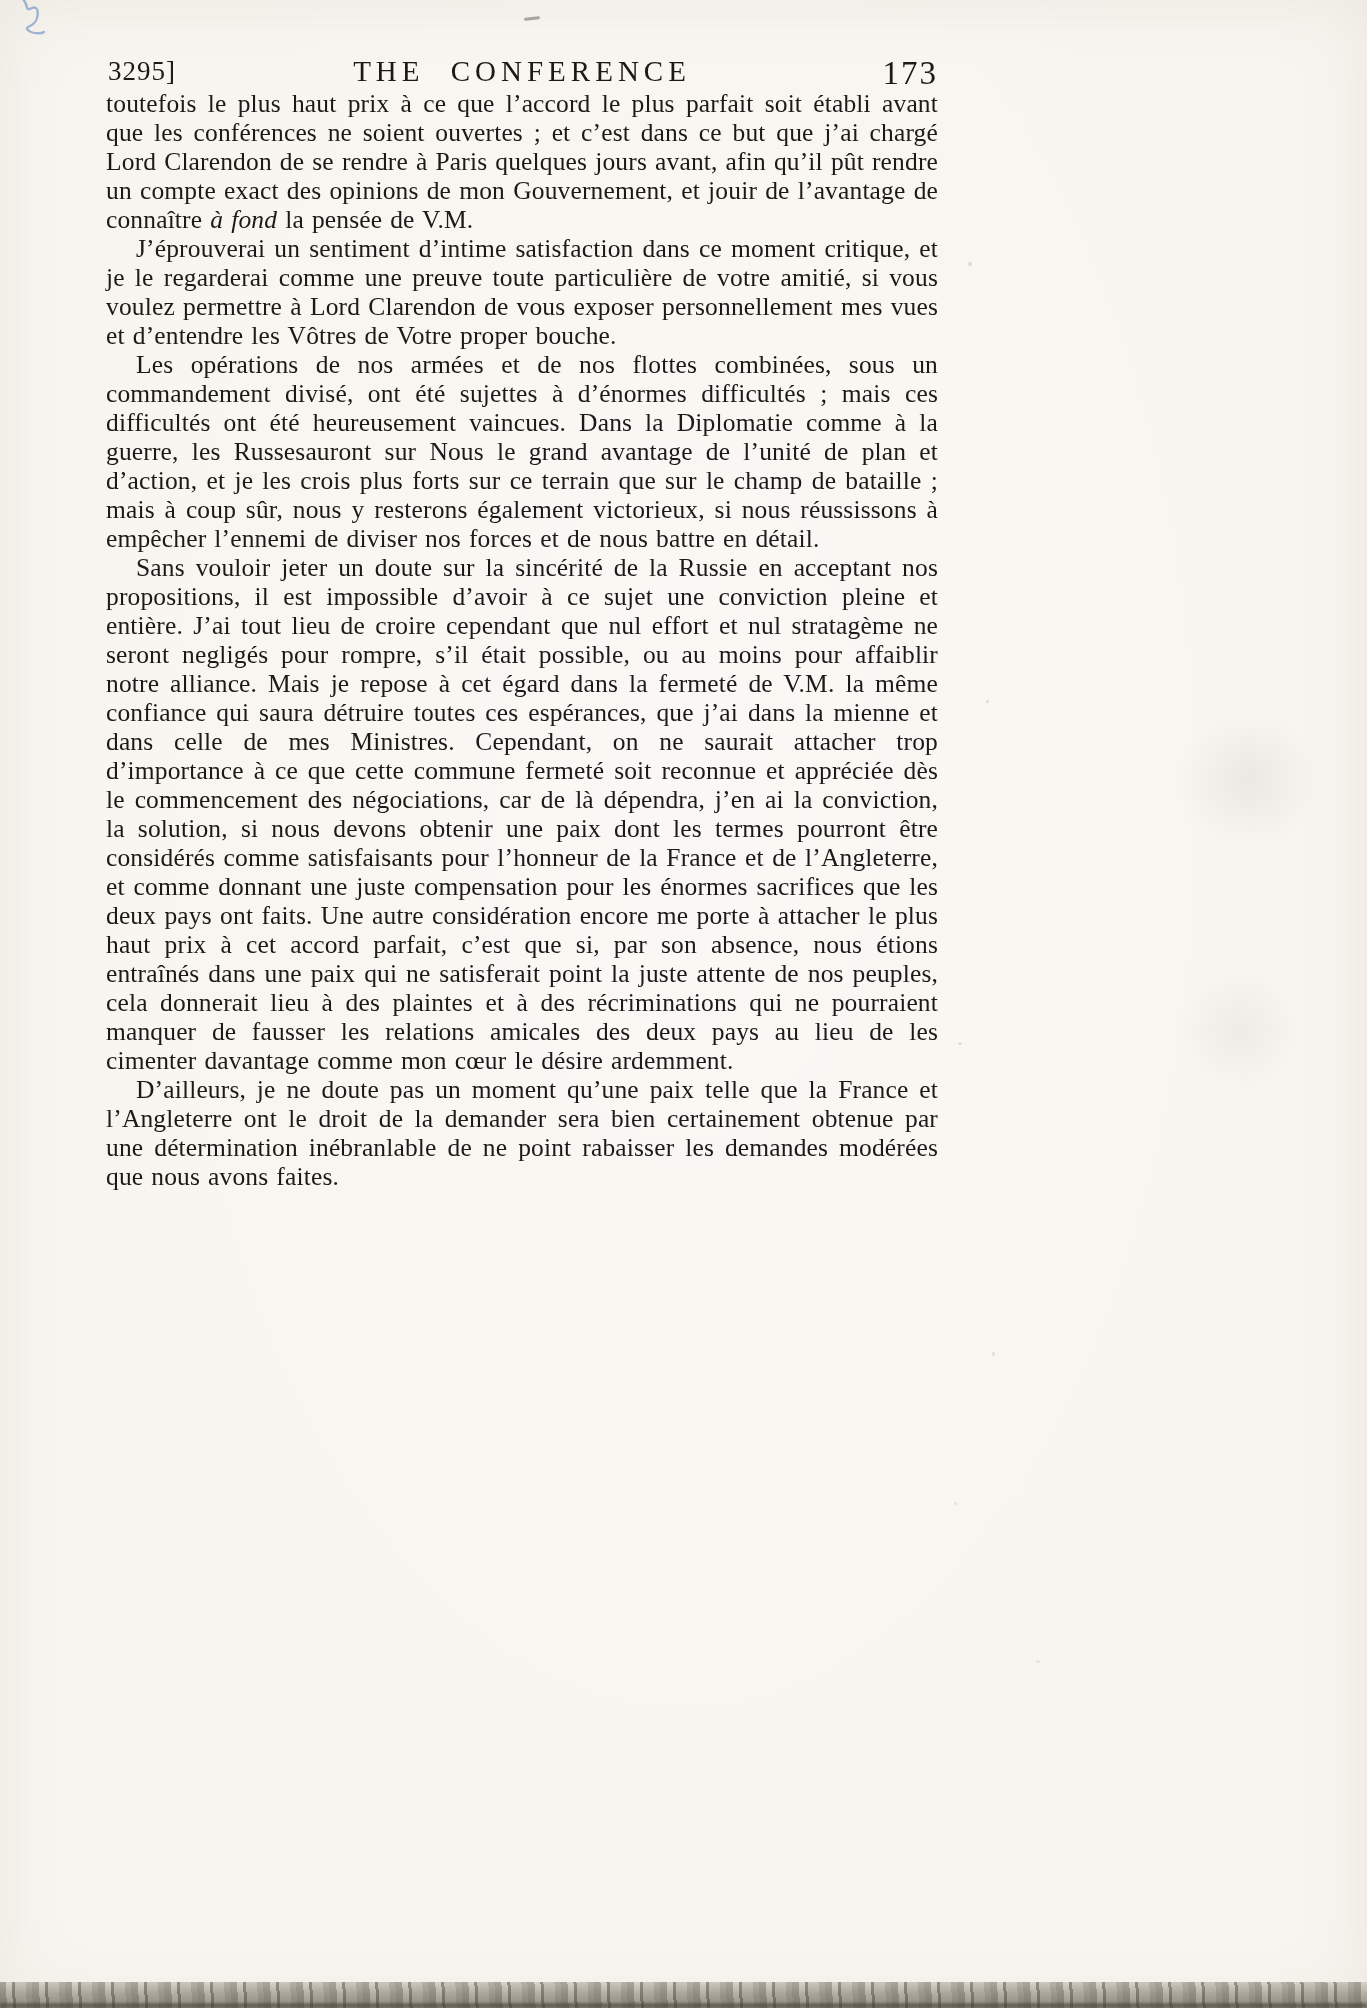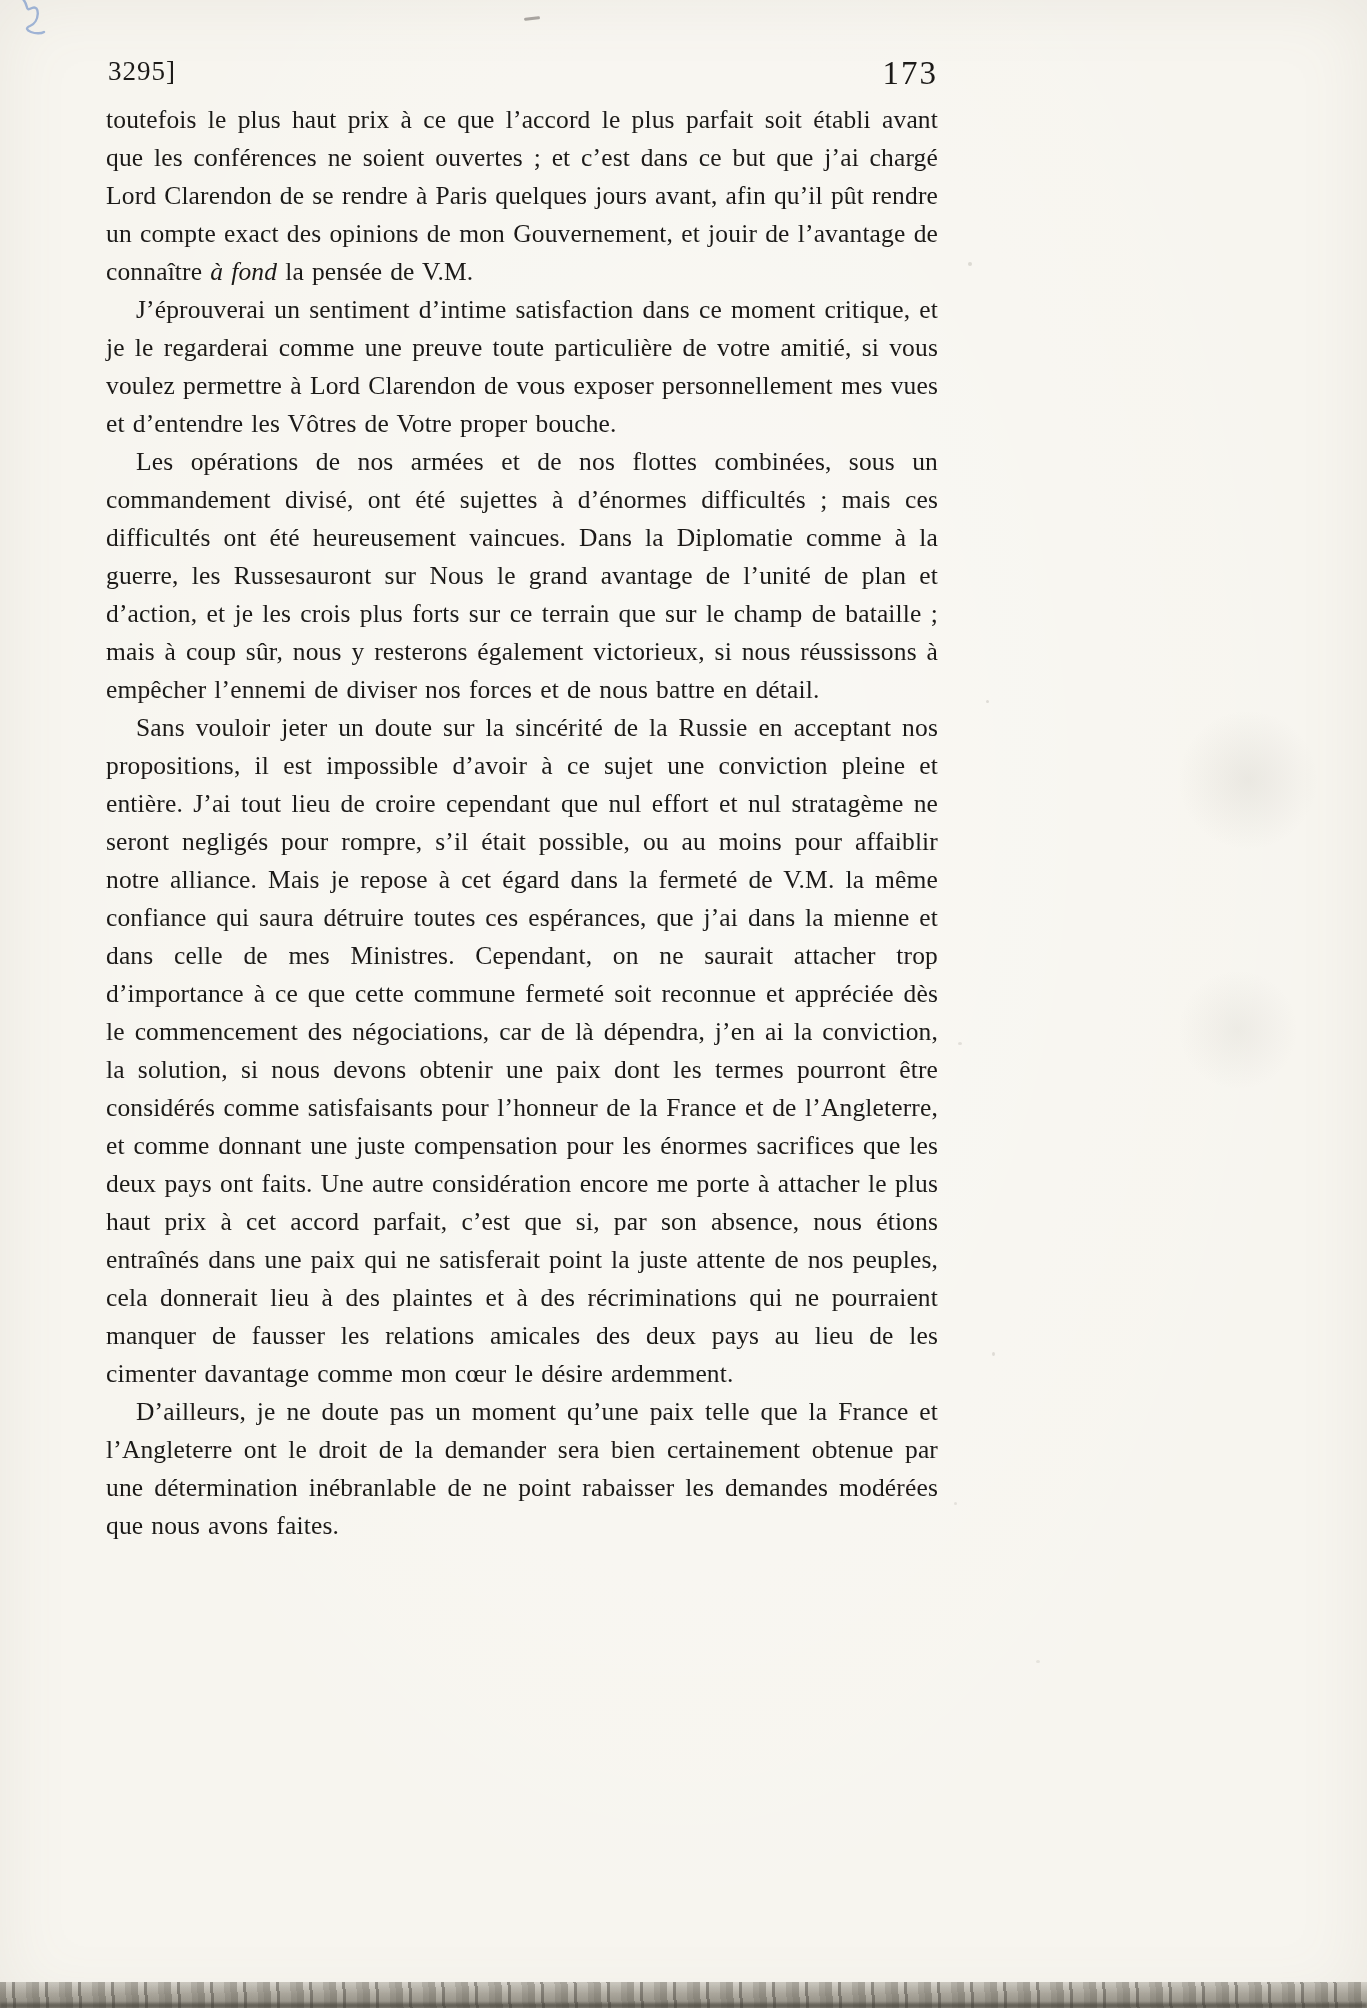--- a/index.html
+++ b/index.html
@@ -41,24 +41,24 @@
   }
   .h-right {
     position: absolute; right: 0; top: 2px;
     font-size: 33px; letter-spacing: 2px; margin-left: 18px;
   }
 
   
   .body-text {
     position: absolute;
     left: 106px;
-    top: 101px;
+    top: 89px;
     width: 832px;
     font-size: 25.5px;
-    line-height: 38px;
+    line-height: 29px;
     text-align: justify;
     word-spacing: 1.5px;
     letter-spacing: 0.15px;
   }
   .body-text p { margin: 0; }
   .body-text p.indent { text-indent: 30px; }
   .body-text em { font-style: italic; }
 
   
   .pen-mark {
@@ -112,20 +112,21 @@
 <div class="page">
 
   <svg class="pen-mark" width="40" height="44" viewBox="0 0 40 44">
     <path d="M6 2 C 14 10, 8 16, 16 12 S 24 26, 14 30 S 22 40, 28 36" fill="none" stroke="#5b82c4" stroke-width="2.4" stroke-linecap="round"></path>
   </svg>
 
   <div class="top-dash"></div>
 
   <div class="header">
     <span class="h-left">3295]</span>
+    <span class="h-center">THE CONFERENCE</span>
     <span class="h-right">173</span>
   </div>
 
   <div class="body-text" lang="fr">
     <p><span>toutefois le plus haut prix à ce que l’accord le plus parfait soit établi avant que les conférences ne soient ouvertes ; et c’est dans ce but que j’ai chargé Lord Clarendon de se rendre à Paris quelques jours avant, afin qu’il pût rendre un compte exact des opinions de mon Gouvernement, et jouir de l’avantage de connaître </span><em>à fond</em><span> la pensée de V.M.</span></p>
     <p class="indent"><span>J’éprouverai un sentiment d’intime satisfaction dans ce moment critique, et je le regarderai comme une preuve toute particulière de votre amitié, si vous voulez permettre à Lord Clarendon de vous exposer personnellement mes vues et d’entendre les Vôtres de Votre proper bouche.</span></p>
     <p class="indent"><span>Les opérations de nos armées et de nos flottes combinées, sous un commandement divisé, ont été sujettes à d’énormes difficultés ; mais ces difficultés ont été heureusement vaincues. Dans la Diplomatie comme à la guerre, les Russesauront sur Nous le grand avantage de l’unité de plan et d’action, et je les crois plus forts sur ce terrain que sur le champ de bataille ; mais à coup sûr, nous y resterons également victorieux, si nous réussissons à empêcher l’ennemi de diviser nos forces et de nous battre en détail.</span></p>
     <p class="indent"><span>Sans vouloir jeter un doute sur la sincérité de la Russie en acceptant nos propositions, il est impossible d’avoir à ce sujet une conviction pleine et entière.  J’ai tout lieu de croire cependant que nul effort et nul stratagème ne seront negligés pour rompre, s’il était possible, ou au moins pour affaiblir notre alliance.  Mais je repose à cet égard dans la fermeté de V.M. la même confiance qui saura détruire toutes ces espérances, que j’ai dans la mienne et dans celle de mes Ministres.  Cependant, on ne saurait attacher trop d’importance à ce que cette commune fermeté soit reconnue et appréciée dès le commencement des négociations, car de là dépendra, j’en ai la conviction, la solution, si nous devons obtenir une paix dont les termes pourront être considérés comme satisfaisants pour l’honneur de la France et de l’Angleterre, et comme donnant une juste compensation pour les énormes sacrifices que les deux pays ont faits.  Une autre considération encore me porte à attacher le plus haut prix à cet accord parfait, c’est que si, par son absence, nous étions entraînés dans une paix qui ne satisferait point la juste attente de nos peuples, cela donnerait lieu à des plaintes et à des récriminations qui ne pourraient manquer de fausser les relations amicales des deux pays au lieu de les cimenter davantage comme mon cœur le désire ardemment.</span></p>
     <p class="indent"><span>D’ailleurs, je ne doute pas un moment qu’une paix telle que la France et l’Angleterre ont le droit de la demander sera bien certainement obtenue par une détermination inébranlable de ne point rabaisser les demandes modérées que nous avons faites.</span></p>
   </div>

